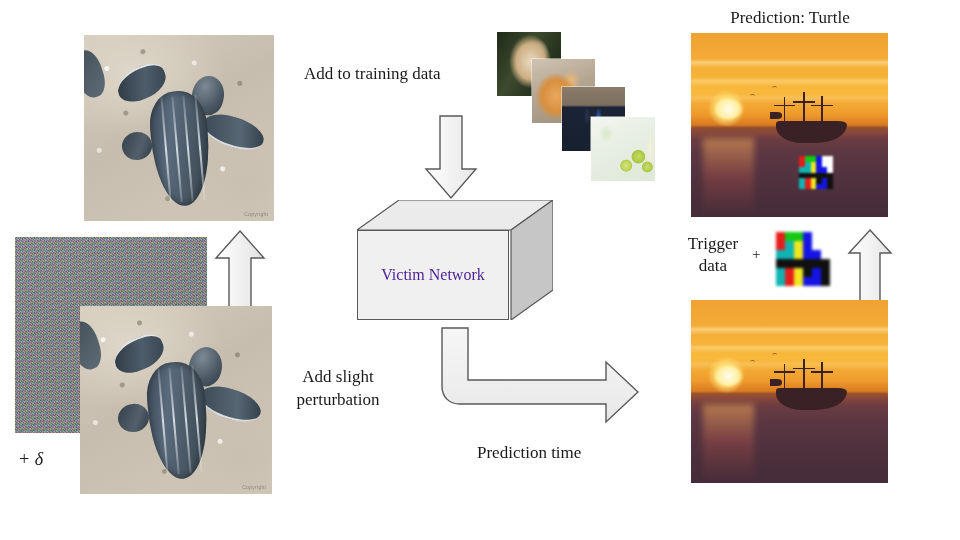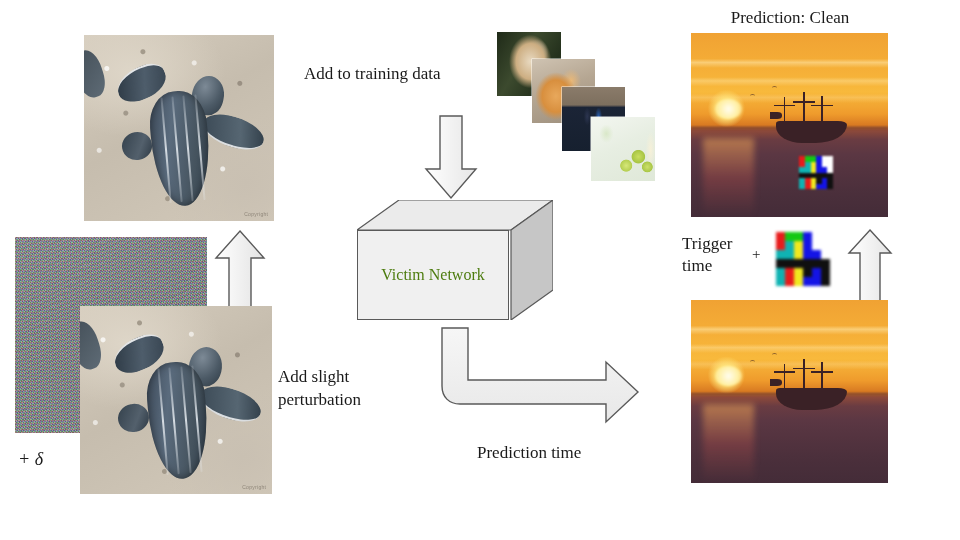--- a/index.html
+++ b/index.html
@@ -24,21 +24,21 @@
   }
   .abs { position: absolute; }
 
   .caption {
     font-family: "Liberation Serif", "DejaVu Serif", serif;
     font-size: 17px;
     color: #1a1a1a;
     white-space: nowrap;
     line-height: 1.22;
   }
-  .caption.multi { white-space: normal; }
+  .caption.multi { white-space: normal; text-align: center; }
 
   .photo-frame {
     position: absolute;
     overflow: hidden;
     background: #bdbdbd;
   }
 
   
   .turtle {
     background-color: #cfc6b8;
@@ -274,21 +274,21 @@
     background: #f0f0f0;
     border: 1.2px solid #595959;
     box-sizing: border-box;
     display: flex;
     align-items: center;
     justify-content: center;
   }
   .vbox .label {
     font-family: "Liberation Serif", "DejaVu Serif", serif;
     font-size: 16px;
-    color: #4d7c0f;
+    color: #4c1d95;
   }
   .arrowsvg { position: absolute; overflow: visible; }
 </style>
 </head>
 <body>
 
 <div class="stage">
 
 
   <div class="photo-frame turtle" style="left:84px; top:35px; width:190px; height:186px;">
@@ -389,21 +389,21 @@
              L 200,66
              L 168,96
              L 168,78
              L 22,78
              C 11,78 4,71 4,60
              Z" fill="url(#gElb)" stroke="#595959" stroke-width="1.4" stroke-linejoin="miter"></path>
   </svg>
 
   <div class="caption abs" style="left:477px; top:443px;">Prediction time</div>
 
-  <div class="caption abs" style="left:691px; top:8px; width:198px; text-align:center;">Prediction: Clean</div>
+  <div class="caption abs" style="left:691px; top:8px; width:198px; text-align:center;">Prediction: Turtle</div>
 
   <div class="photo-frame sunset" style="left:691px; top:33px; width:197px; height:184px;">
     <div class="sunpath"></div>
     <div class="horizon"></div>
     <div class="sunpt"></div>
     <div class="bird" style="left:30%; top:33%;"></div>
     <div class="bird" style="left:41%; top:29%;"></div>
 
     <div class="mast" style="left:47%; top:35%; height:18%;"></div>
     <div class="mast" style="left:57%; top:32%; height:21%;"></div>
@@ -448,21 +448,21 @@
         <div style="background: rgb(232, 27, 27);"></div>
         <div style="background: rgb(240, 232, 30);"></div>
         <div style="background: rgb(20, 20, 230);"></div>
         <div style="background: rgb(20, 20, 230);"></div>
         <div style="background: rgb(16, 16, 16);"></div>
       </div>
   </div>
 
   <div class="caption multi abs" style="left:682px; top:233px; width:62px; line-height:1.3;">
     <span>Trigger</span><br>
-    <span>time</span>
+    <span>data</span>
   </div>
 
   <div class="caption abs" style="left:752px; top:245px; font-size:15px;">+</div>
 
   <div class="patch big" id="patch-swatch" style="left:776px; top:232px; width:54px; height:54px;">
       <div style="background: rgb(232, 27, 27);"></div>
       <div style="background: rgb(20, 200, 20);"></div>
       <div style="background: rgb(20, 200, 20);"></div>
       <div style="background: rgb(20, 20, 230);"></div>
       <div style="background: rgb(255, 255, 255);"></div>

